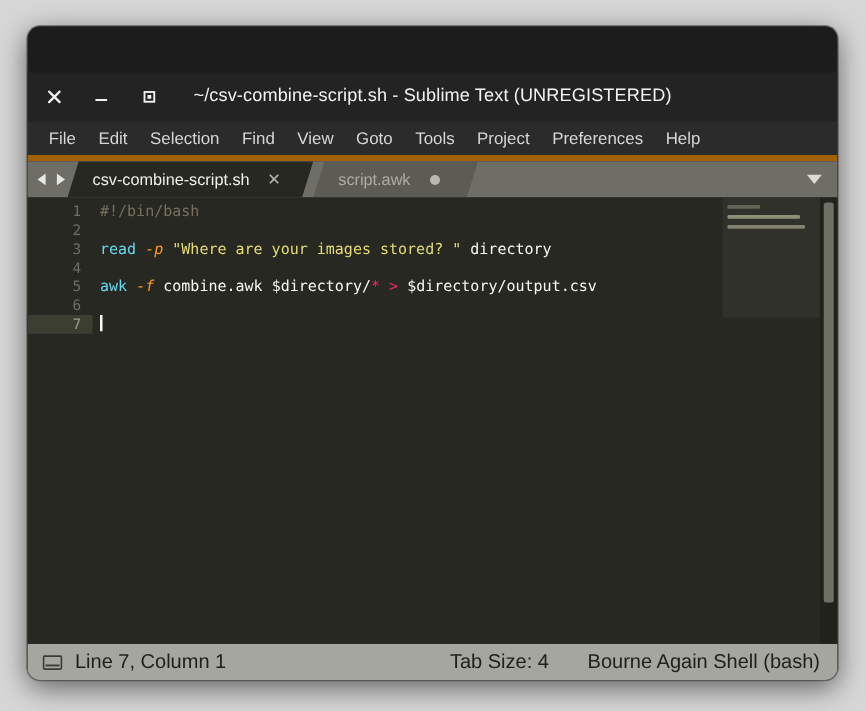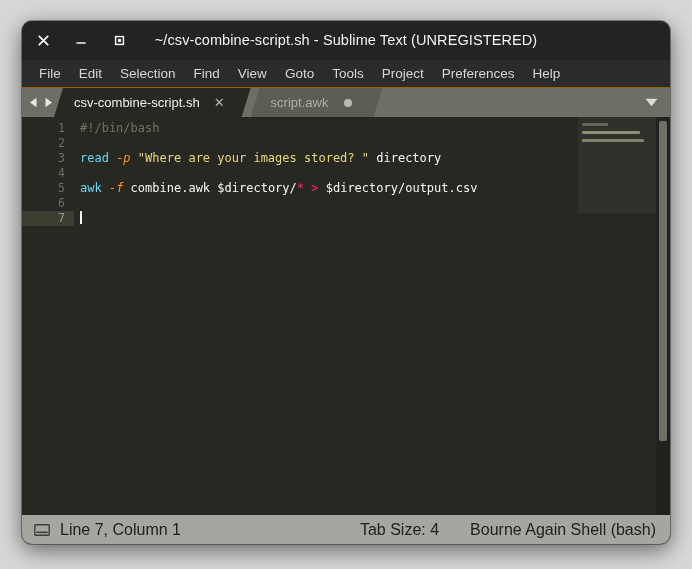--- a/index.html
+++ b/index.html
@@ -29,20 +29,21 @@
     display: flex;
     flex-direction: column;
   }
 
   
   #titlebar {
     height: 39px;
     background: #232323;
     position: relative;
     flex: 0 0 auto;
+    margin-top: 37px;
   }
   #winctl {
     position: absolute;
     left: 12px;
     top: 0;
     height: 39px;
     display: flex;
     align-items: center;
     gap: 20px;
   }
@@ -71,21 +72,21 @@
   }
 
   
   #menubar {
     height: 27px;
     background: #2b2b2b;
     display: flex;
     align-items: center;
     padding-left: 8px;
     flex: 0 0 auto;
-    border-bottom: 1px solid #a16207;
+    border-bottom: 5px solid #a16207;
   }
   .menu-item {
     color: #d6d6d6;
     font-size: 13.5px;
     padding: 3px 9px;
     cursor: pointer;
     white-space: nowrap;
   }
 
   

